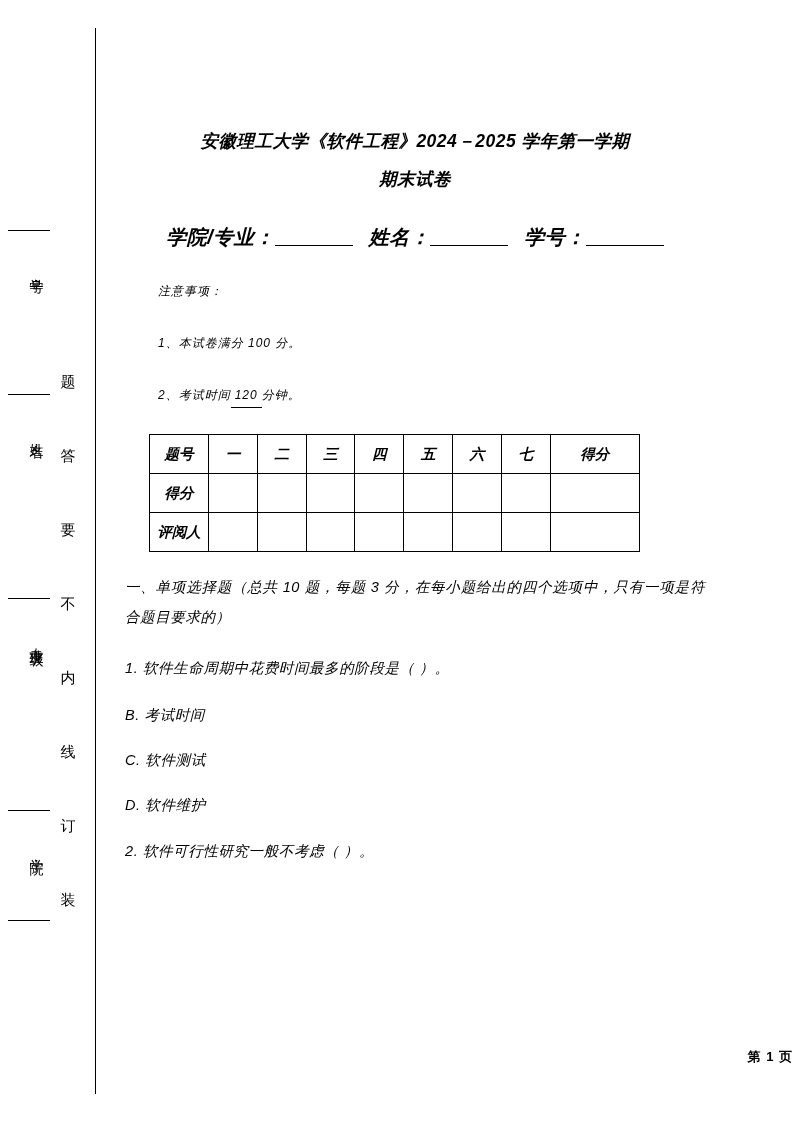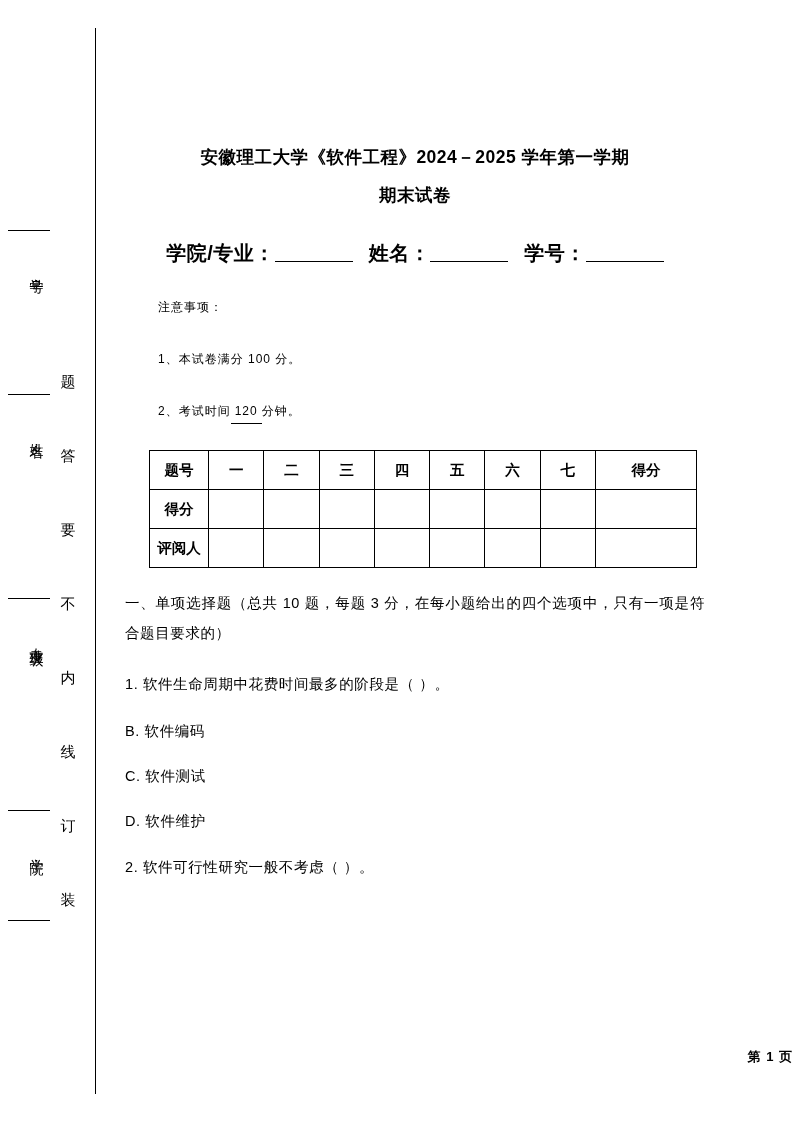--- a/index.html
+++ b/index.html
@@ -59,22 +59,23 @@
     font-size: 15px;
     line-height: 74px;
     text-align: center;
   }
   .seal-col div { height: 74px; }
 
   
   .content {
     position: absolute;
     left: 125px;
-    top: 16px;
+    top: 0;
     width: 580px;
+    font-style: italic;
   }
 
   .title {
     margin-top: 122px;
     text-align: center;
     font-size: 17.5px;
     font-weight: bold;
     line-height: 38px;
     letter-spacing: 0.5px;
   }
@@ -107,21 +108,21 @@
     display: inline-block;
     border-bottom: 1px solid #000;
     padding: 0 4px;
   }
 
   
   table.score {
     margin-top: 26px;
     margin-left: 24px;
     border-collapse: collapse;
-    width: 548px;
+    width: 491px;
   }
   table.score td {
     border: 1px solid #000;
     height: 36px;
     text-align: center;
     font-size: 14.5px;
     font-weight: bold;
   }
   table.score td.head { width: 56px; }
 
@@ -239,21 +240,21 @@
       <td></td>
       <td></td>
       <td></td>
     </tr>
   </tbody>
     </table>
 
   <div class="qsection">一、单项选择题（总共 10 题，每题 3 分，在每小题给出的四个选项中，只有一项是符合题目要求的）</div>
 
   <div class="qitem">1. 软件生命周期中花费时间最多的阶段是（  ）。</div>
-  <div class="opt">B. 软件编码</div>
+  <div class="opt">B. 考试时间</div>
   <div class="opt">C. 软件测试</div>
   <div class="opt">D. 软件维护</div>
 
   <div class="qitem">2. 软件可行性研究一般不考虑（  ）。</div>
 
 </div>
 
 <div class="footer">第 1 页</div>
 
 </body></html>

